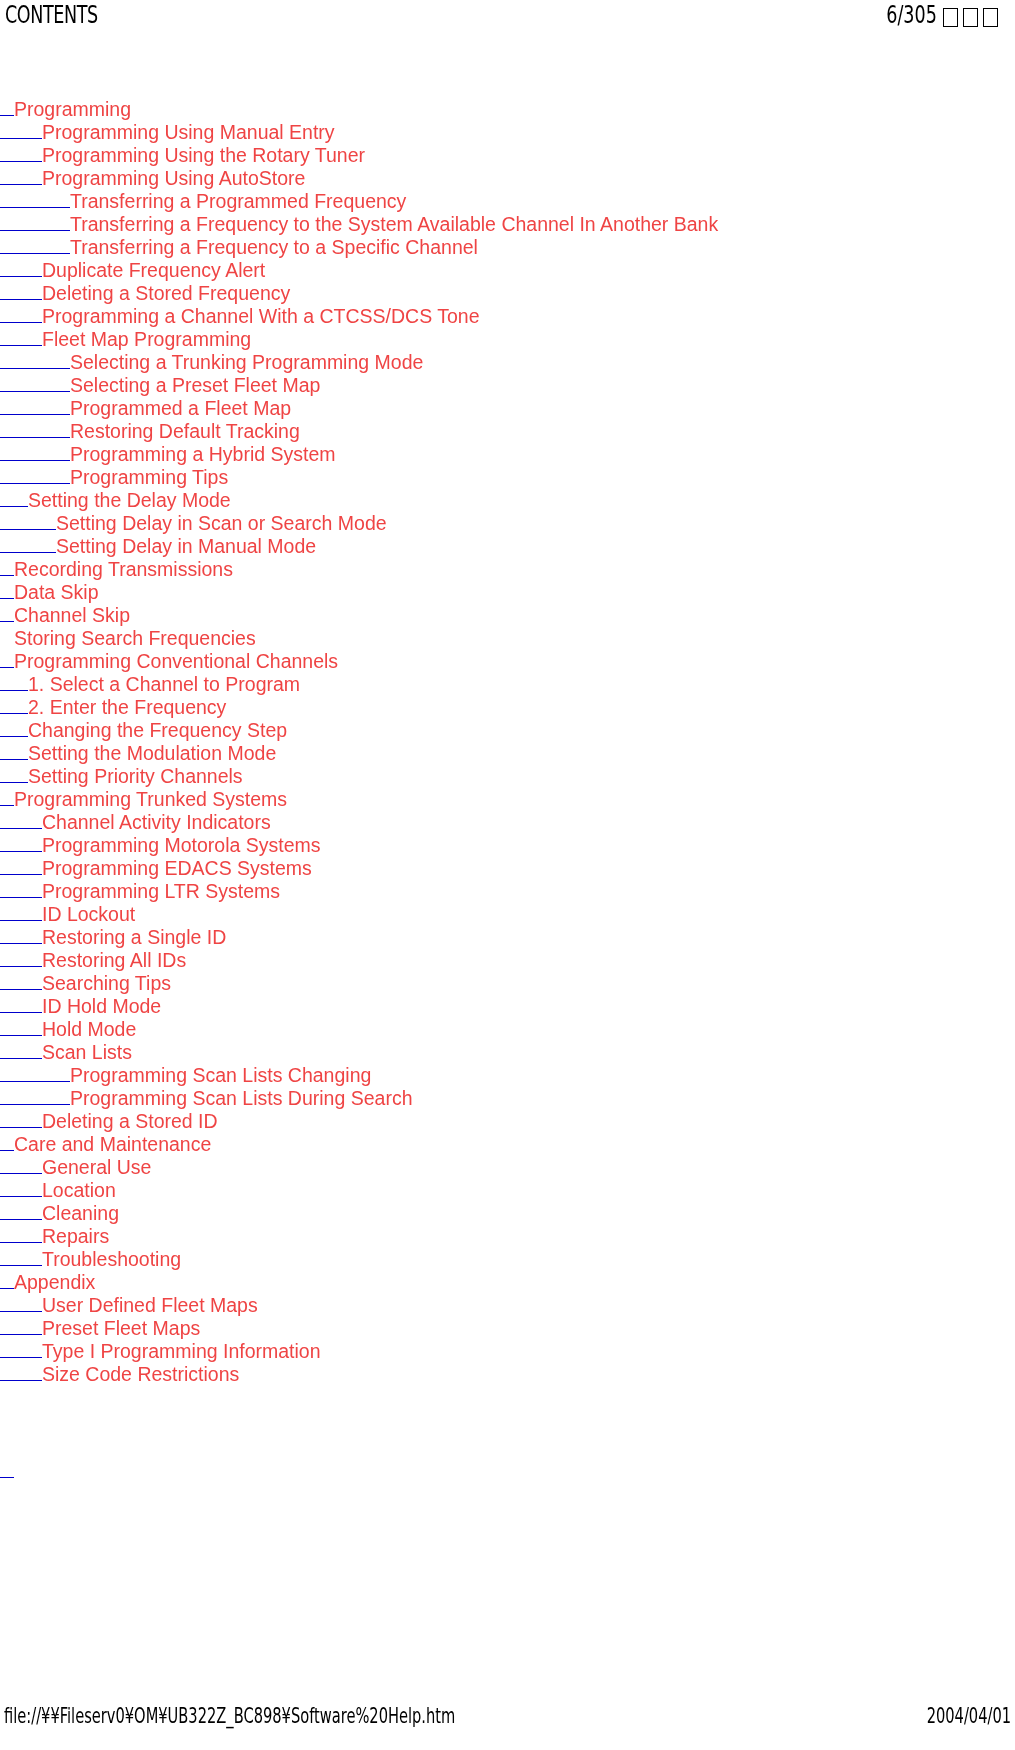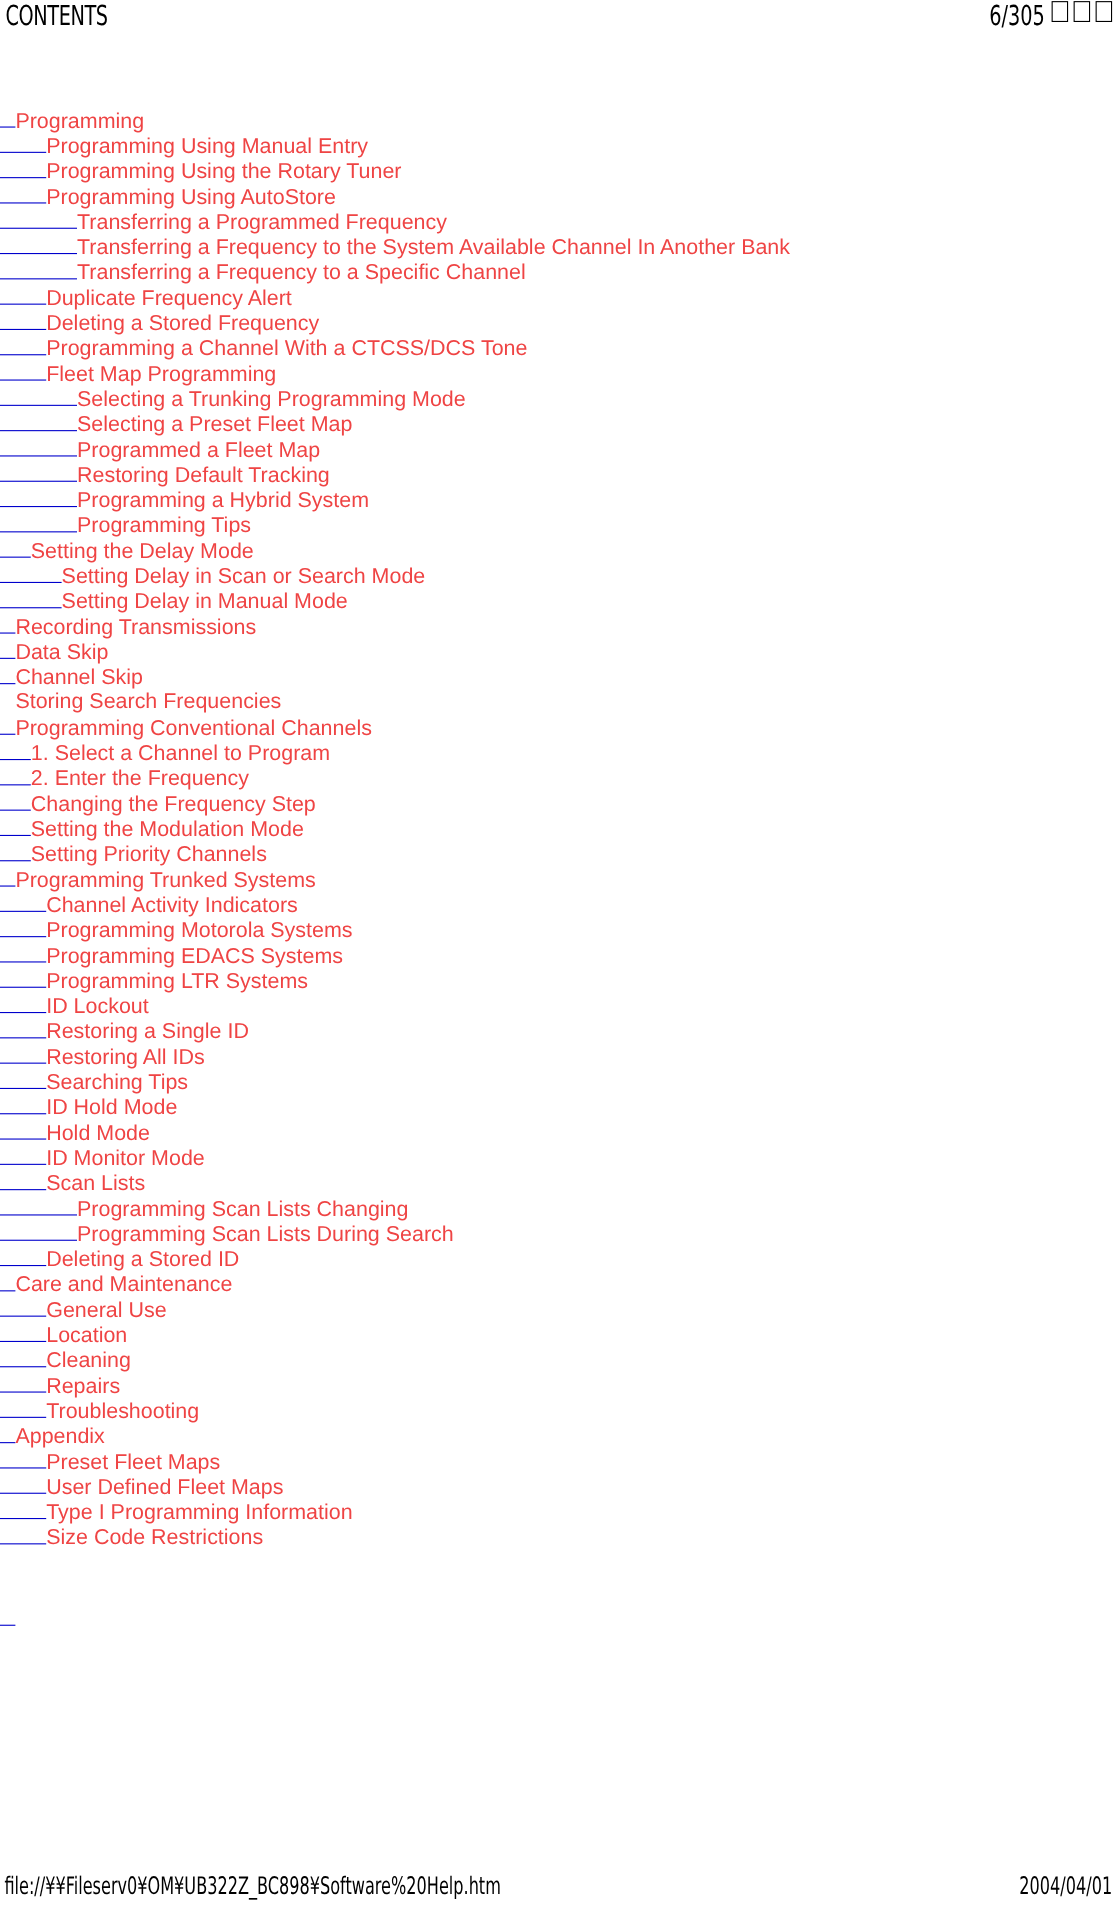--- a/index.html
+++ b/index.html
@@ -36,25 +36,25 @@
     transform: scaleX(0.78);
     transform-origin: left top;
     white-space: nowrap;
   }
   #header-title {
     margin-left: 5px;
     margin-top: 2px;
   }
   #header-page-wrap {
     position: absolute;
-    right: 4px;
+    right: 17px;
     top: 2px;
     transform-origin: right top;
     display: flex;
-    align-items: flex-start;
+    align-items: flex-end;
     white-space: nowrap;
   }
   #header-page-num {
     font-family: "Liberation Sans Narrow", "DejaVu Sans Condensed", "Liberation Sans", sans-serif;
     font-size: 25px;
     line-height: 26px;
     transform: scaleX(0.78);
     transform-origin: right top;
     white-space: nowrap;
   }
@@ -196,34 +196,33 @@
     <div class="toc-row"><span class="indent" style="width: 42px;"></span><span class="toc-label">Channel Activity Indicators</span></div>
     <div class="toc-row"><span class="indent" style="width: 42px;"></span><span class="toc-label">Programming Motorola Systems</span></div>
     <div class="toc-row"><span class="indent" style="width: 42px;"></span><span class="toc-label">Programming EDACS Systems</span></div>
     <div class="toc-row"><span class="indent" style="width: 42px;"></span><span class="toc-label">Programming LTR Systems</span></div>
     <div class="toc-row"><span class="indent" style="width: 42px;"></span><span class="toc-label">ID Lockout</span></div>
     <div class="toc-row"><span class="indent" style="width: 42px;"></span><span class="toc-label">Restoring a Single ID</span></div>
     <div class="toc-row"><span class="indent" style="width: 42px;"></span><span class="toc-label">Restoring All IDs</span></div>
     <div class="toc-row"><span class="indent" style="width: 42px;"></span><span class="toc-label">Searching Tips</span></div>
     <div class="toc-row"><span class="indent" style="width: 42px;"></span><span class="toc-label">ID Hold Mode</span></div>
     <div class="toc-row"><span class="indent" style="width: 42px;"></span><span class="toc-label">Hold Mode</span></div>
-    <div class="toc-row"><span class="indent" style="width: 42px;"></span><span class="toc-label">ID Monitor Mode</span></div>
     <div class="toc-row"><span class="indent" style="width: 42px;"></span><span class="toc-label">Scan Lists</span></div>
     <div class="toc-row"><span class="indent" style="width: 70px;"></span><span class="toc-label">Programming Scan Lists Changing</span></div>
     <div class="toc-row"><span class="indent" style="width: 70px;"></span><span class="toc-label">Programming Scan Lists During Search</span></div>
     <div class="toc-row"><span class="indent" style="width: 42px;"></span><span class="toc-label">Deleting a Stored ID</span></div>
     <div class="toc-row"><span class="indent" style="width: 14px;"></span><span class="toc-label">Care and Maintenance</span></div>
     <div class="toc-row"><span class="indent" style="width: 42px;"></span><span class="toc-label">General Use</span></div>
     <div class="toc-row"><span class="indent" style="width: 42px;"></span><span class="toc-label">Location</span></div>
     <div class="toc-row"><span class="indent" style="width: 42px;"></span><span class="toc-label">Cleaning</span></div>
     <div class="toc-row"><span class="indent" style="width: 42px;"></span><span class="toc-label">Repairs</span></div>
     <div class="toc-row"><span class="indent" style="width: 42px;"></span><span class="toc-label">Troubleshooting</span></div>
     <div class="toc-row"><span class="indent" style="width: 14px;"></span><span class="toc-label">Appendix</span></div>
+    <div class="toc-row"><span class="indent" style="width: 42px;"></span><span class="toc-label">User Defined Fleet Maps</span></div>
     <div class="toc-row"><span class="indent" style="width: 42px;"></span><span class="toc-label">Preset Fleet Maps</span></div>
-    <div class="toc-row"><span class="indent" style="width: 42px;"></span><span class="toc-label">User Defined Fleet Maps</span></div>
     <div class="toc-row"><span class="indent" style="width: 42px;"></span><span class="toc-label">Type I Programming Information</span></div>
     <div class="toc-row"><span class="indent" style="width: 42px;"></span><span class="toc-label">Size Code Restrictions</span></div>
   </div>
 
 <div id="toc-trailing">
   <span class="indent" style="width:14px;"></span>
 </div>
 
 <div id="page-footer">
   <div id="footer-path" class="ftr-condensed">file://¥¥Fileserv0¥OM¥UB322Z_BC898¥Software%20Help.htm</div>

